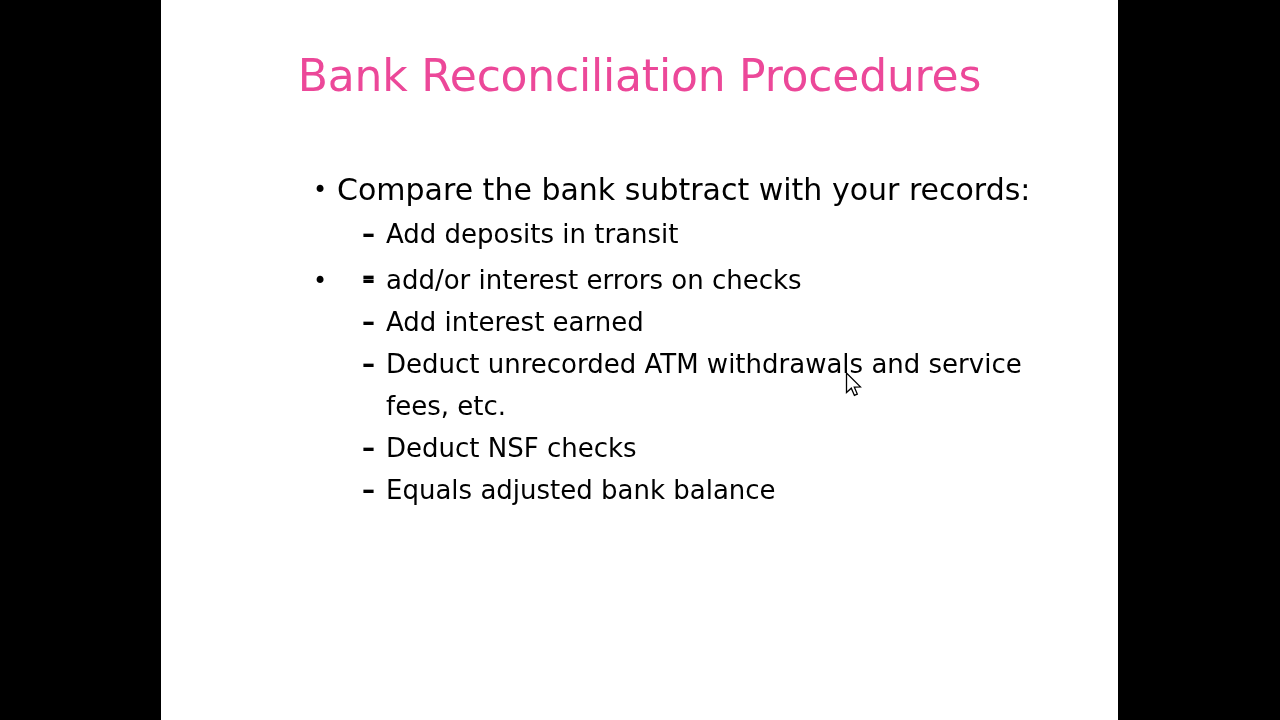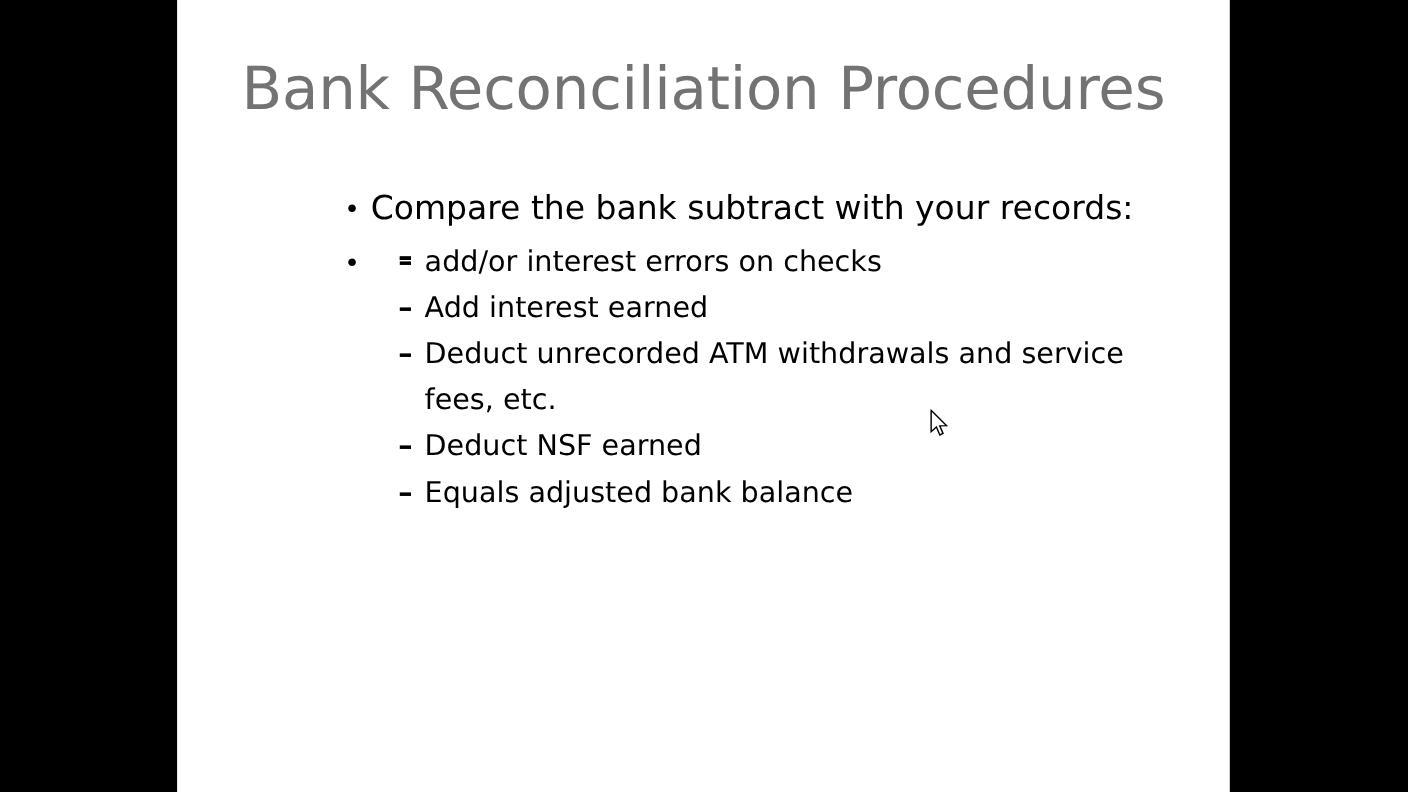--- a/index.html
+++ b/index.html
@@ -41,22 +41,22 @@
     background: #FFFFFF;
   }
 
   
   #slide-title {
     position: absolute;
     top: 52px;
     left: 0;
     width: 957px;
     text-align: center;
-    color: #737373;
-    font-size: 54px;
+    color: #ec4899;
+    font-size: 44px;
     font-weight: 400;
     line-height: 1.08;
     letter-spacing: -0.2px;
     white-space: nowrap;
   }
 
   
   #slide-body {
     position: absolute;
     top: 168px;
@@ -129,20 +129,21 @@
 
     <div id="slide-body">
 
       <div class="bullet-group">
         <div class="lvl1">
           <span class="marker">•</span>
           <span class="txt">Compare the bank subtract with your records:</span>
         </div>
         <div class="lvl2">
           <span class="marker">–</span>
+          <span class="txt">Add deposits in transit</span>
         </div>
         <div class="lvl2">
           <span class="marker">–</span>
         </div>
       </div>
 
       <div class="spacer-1"></div>
 
       <div class="bullet-group">
         <div class="lvl1">
@@ -155,21 +156,21 @@
         <div class="lvl2">
           <span class="marker">–</span>
           <span class="txt">Add interest earned</span>
         </div>
         <div class="lvl2">
           <span class="marker">–</span>
           <span class="txt">Deduct unrecorded ATM withdrawals and service fees, etc.</span>
         </div>
         <div class="lvl2">
           <span class="marker">–</span>
-          <span class="txt">Deduct NSF earned</span>
+          <span class="txt">Deduct NSF checks</span>
         </div>
         <div class="lvl2">
           <span class="marker">–</span>
           <span class="txt">Equals adjusted bank balance</span>
         </div>
       </div>
 
     </div>
   </div>
 

